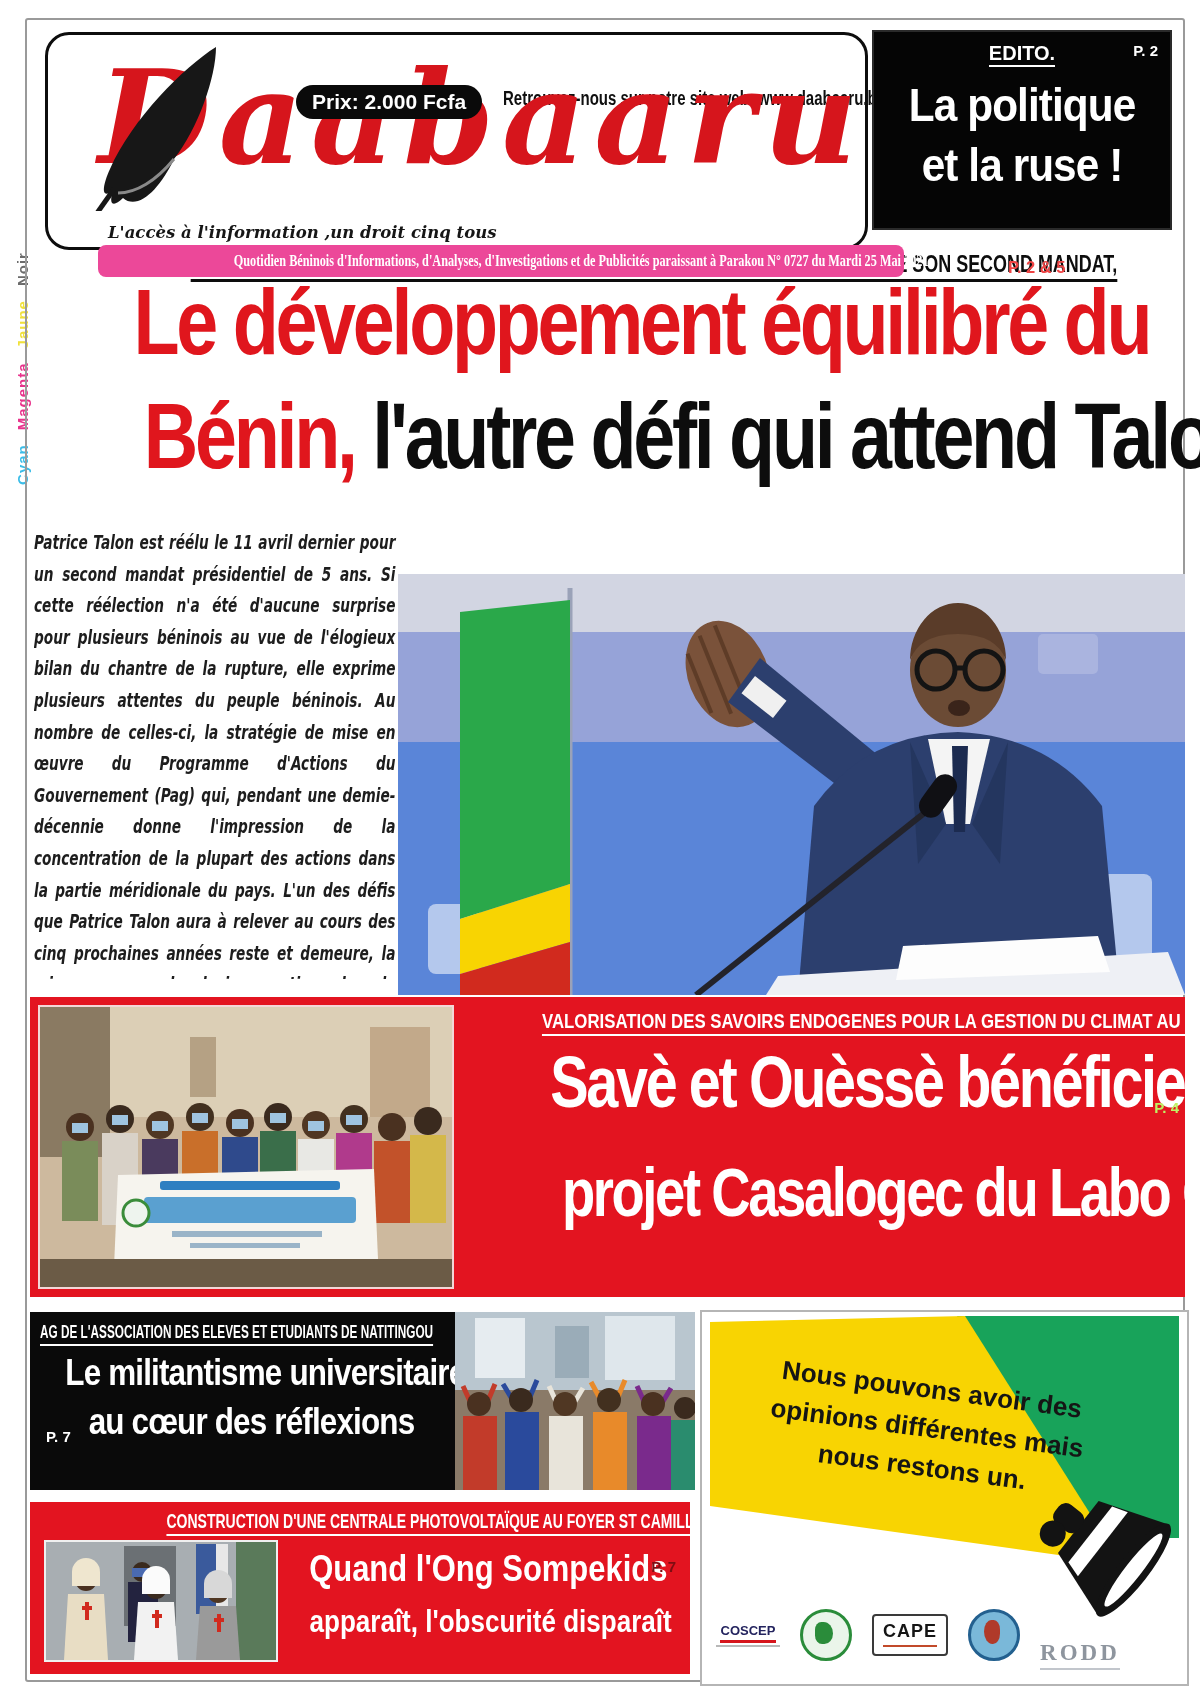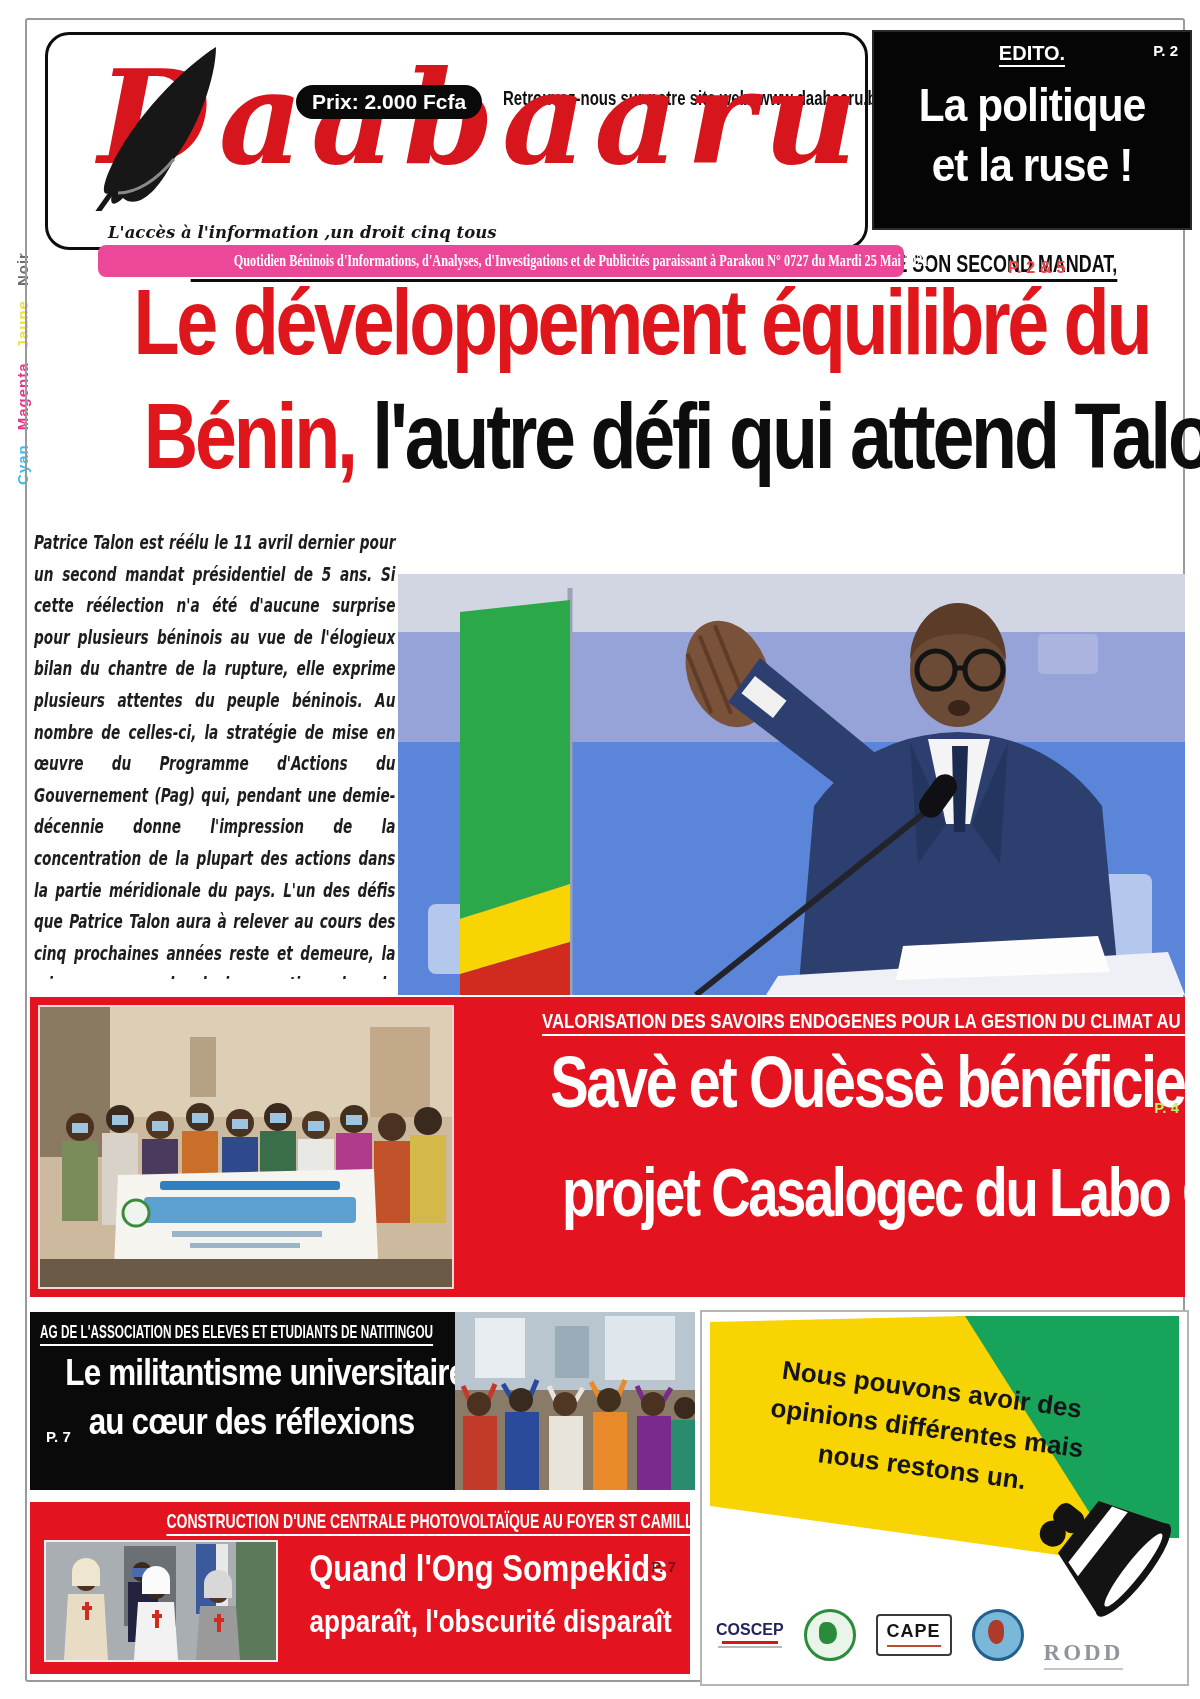--- a/index.html
+++ b/index.html
@@ -22,21 +22,21 @@
   .site{left:455px;top:52px;width:420px;font-size:20px;font-weight:bold;color:#101010;}
   .mtitle{left:96px;top:40px;width:760px;font-family:"DejaVu Serif",serif;font-style:italic;font-weight:bold;
           font-size:130px;line-height:150px;color:#d6151c;letter-spacing:8px;z-index:2;}
   .tagline{left:60px;top:188px;font-family:"DejaVu Serif",serif;font-style:italic;font-weight:bold;
            font-size:16.5px;color:#161616;z-index:4;}
   .strap{left:50px;top:210px;width:806px;height:32px;line-height:32px;background:#ec4899;color:#fff;
          border-radius:8px;text-align:center;font-family:"Liberation Serif",serif;font-weight:bold;
          font-size:17px;z-index:4;}
   .strap .sqz{--s:0.72;}
   
-  .edito{left:872px;top:30px;width:296px;height:196px;background:#050505;color:#fff;border:2px solid #2a2a2a;padding-left:20px;}
+  .edito{left:872px;top:30px;width:296px;height:196px;background:#050505;color:#fff;border:2px solid #2a2a2a;}
   .edito-label{position:absolute;left:0;top:10px;width:100%;text-align:center;font-size:20px;font-weight:800;}
   .edito-label span{border-bottom:2px solid #fff;padding-bottom:1px;}
   .edito-page{position:absolute;right:12px;top:10px;font-size:15px;font-weight:bold;margin-left:8px;}
   .edito-lines{position:absolute;left:0;top:44px;width:100%;text-align:center;font-size:46px;font-weight:900;
                line-height:1.3;letter-spacing:-1px;}
   .edito-lines .sqz{--s:0.92;}
   
   .kicker{left:60px;top:251px;width:980px;font-size:23px;font-weight:800;color:#0d0d0d;}
   .kicker .sqz{--s:0.78;border-bottom:3px solid #0d0d0d;padding-bottom:1px;}
   .lead-page{left:1008px;top:258px;color:#ef4444;font-weight:800;font-size:16.5px;}
@@ -78,21 +78,21 @@
   .solar-l1 .sqz{--s:0.86;}
   .solar-p3{position:absolute;right:14px;top:56px;color:#7d0d12;font-weight:800;font-size:15px;}
   .solar-l2{position:absolute;left:245px;top:102px;width:410px;text-align:center;font-size:31px;font-weight:900;}
   .solar-l2 .sqz{--s:0.84;}
   
   .adbox{left:700px;top:1310px;width:485px;height:372px;background:#fff;border:2px solid #b5b5b5;}
   .ad-bg{position:absolute;left:0;top:0;}
   .ad-text{position:absolute;left:45px;top:58px;width:360px;transform:rotate(7.5deg);text-align:center;
            font-size:26px;font-weight:800;color:#151515;line-height:1.5;}
   .logos{position:absolute;left:14px;bottom:16px;width:420px;height:66px;display:flex;align-items:center;gap:20px;}
-  .coscep{font-size:16px;font-weight:900;color:#23235e;line-height:1;}
+  .coscep{font-size:13px;font-weight:900;color:#23235e;text-align:center;line-height:1;}
   .coscep .bar{height:3px;background:#d6151c;margin:3px auto 2px;width:56px;}
   .coscep .tline{height:2px;background:#b8b8b8;margin:2px auto 0;width:64px;}
   .logo-circle{width:46px;height:46px;border-radius:50%;}
   .circ-green{background:#eaf5ea;border:3px solid #2a8c3a;position:relative;}
   .circ-green::after{content:"";position:absolute;left:12px;top:10px;width:18px;height:22px;background:#2a8c3a;
                      border-radius:40% 60% 55% 45%;}
   .circ-blue{background:#7ab8d9;border:3px solid #23608f;position:relative;}
   .circ-blue::after{content:"";position:absolute;left:13px;top:8px;width:16px;height:24px;background:#b03a2a;
                     border-radius:55% 45% 50% 60%;}
   .cape{border:2px solid #3a3a3a;border-radius:4px;padding:5px 9px 7px;text-align:center;background:#fff;}

